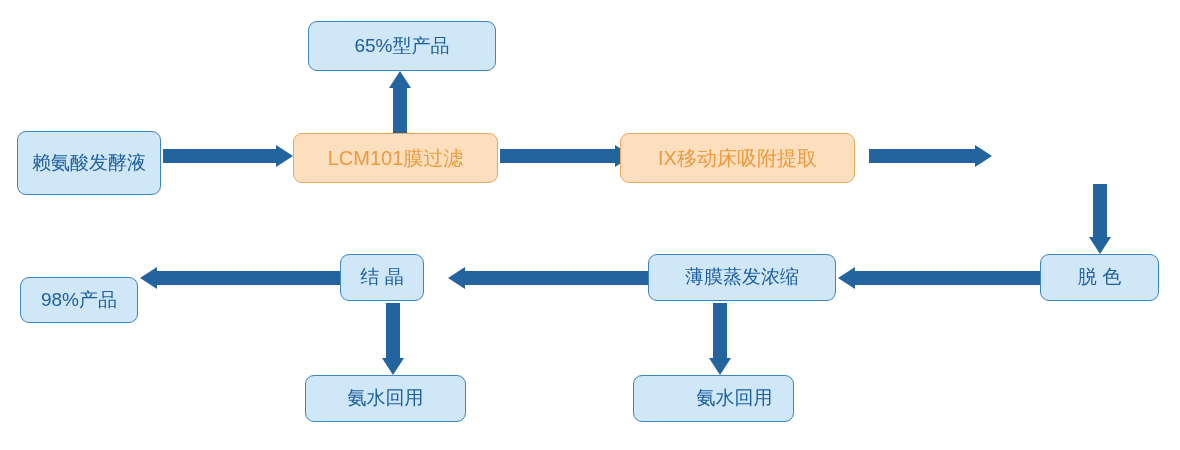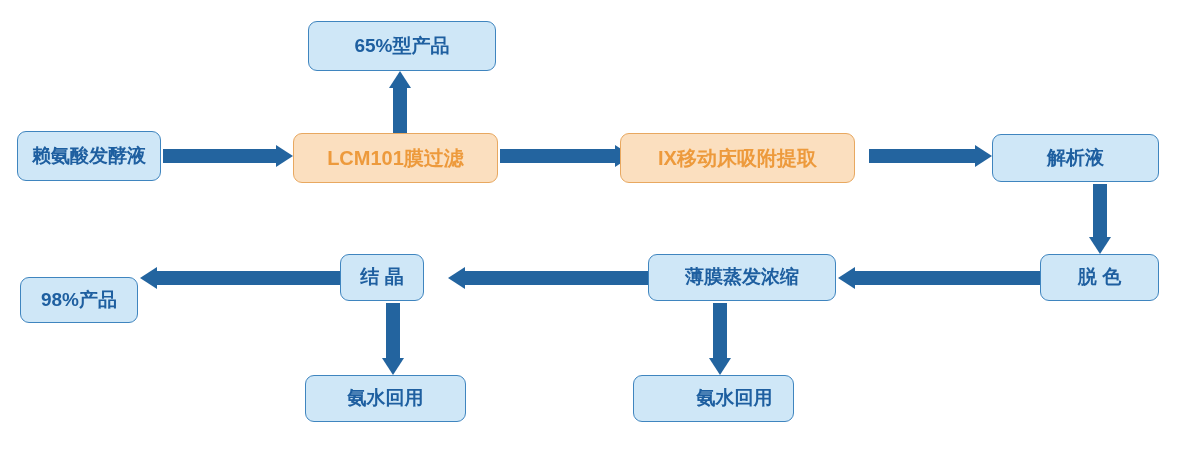--- a/index.html
+++ b/index.html
@@ -33,21 +33,20 @@
     font-size: 19px;
   }
   .node-orange {
     background: #fbdfbf;
     border: 1.6px solid #e8a860;
     color: #ed9a3c;
     font-size: 20px;
   }
   .node-label {
     display: block;
-    font-weight: bold;
   }
   
   .arrow {
     position: absolute;
   }
   .arrow-shaft {
     position: absolute;
     background: #23649f;
   }
   .arrow-head {
@@ -124,39 +123,36 @@
   <div class="arrow">
     <div class="arrow-shaft" style="left:386px; top:303px; width:14px; height:55px;"></div>
     <div class="arrow-head head-down" style="left:382px; top:358px;"></div>
   </div>
 
   <div class="arrow">
     <div class="arrow-shaft" style="left:713px; top:303px; width:14px; height:55px;"></div>
     <div class="arrow-head head-down" style="left:709px; top:358px;"></div>
   </div>
 
-  <div class="node node-blue" style="left:17px; top:131px; width:144px; height:50px;">
+  <div class="node node-blue" style="left:17px; top:131px; width:144px; height:64px;">
     <span class="node-label">赖氨酸发酵液</span>
   </div>
 
   <div class="node node-blue" style="left:308px; top:21px; width:188px; height:50px;">
     <span class="node-label">65%型产品</span>
   </div>
 
   <div class="node node-orange" style="left:293px; top:133px; width:205px; height:50px;">
     <span class="node-label">LCM101膜过滤</span>
   </div>
 
   <div class="node node-orange" style="left:620px; top:133px; width:235px; height:50px;">
     <span class="node-label">IX移动床吸附提取</span>
   </div>
 
-  <div class="node node-blue" style="left:992px; top:134px; width:167px; height:48px;">
-    <span class="node-label">解析液</span>
-  </div>
 
   <div class="node node-blue" style="left:1040px; top:254px; width:119px; height:47px;">
     <span class="node-label">脱  色</span>
   </div>
 
   <div class="node node-blue" style="left:648px; top:254px; width:188px; height:47px;">
     <span class="node-label">薄膜蒸发浓缩</span>
   </div>
 
   <div class="node node-blue" style="left:340px; top:254px; width:84px; height:47px;">

